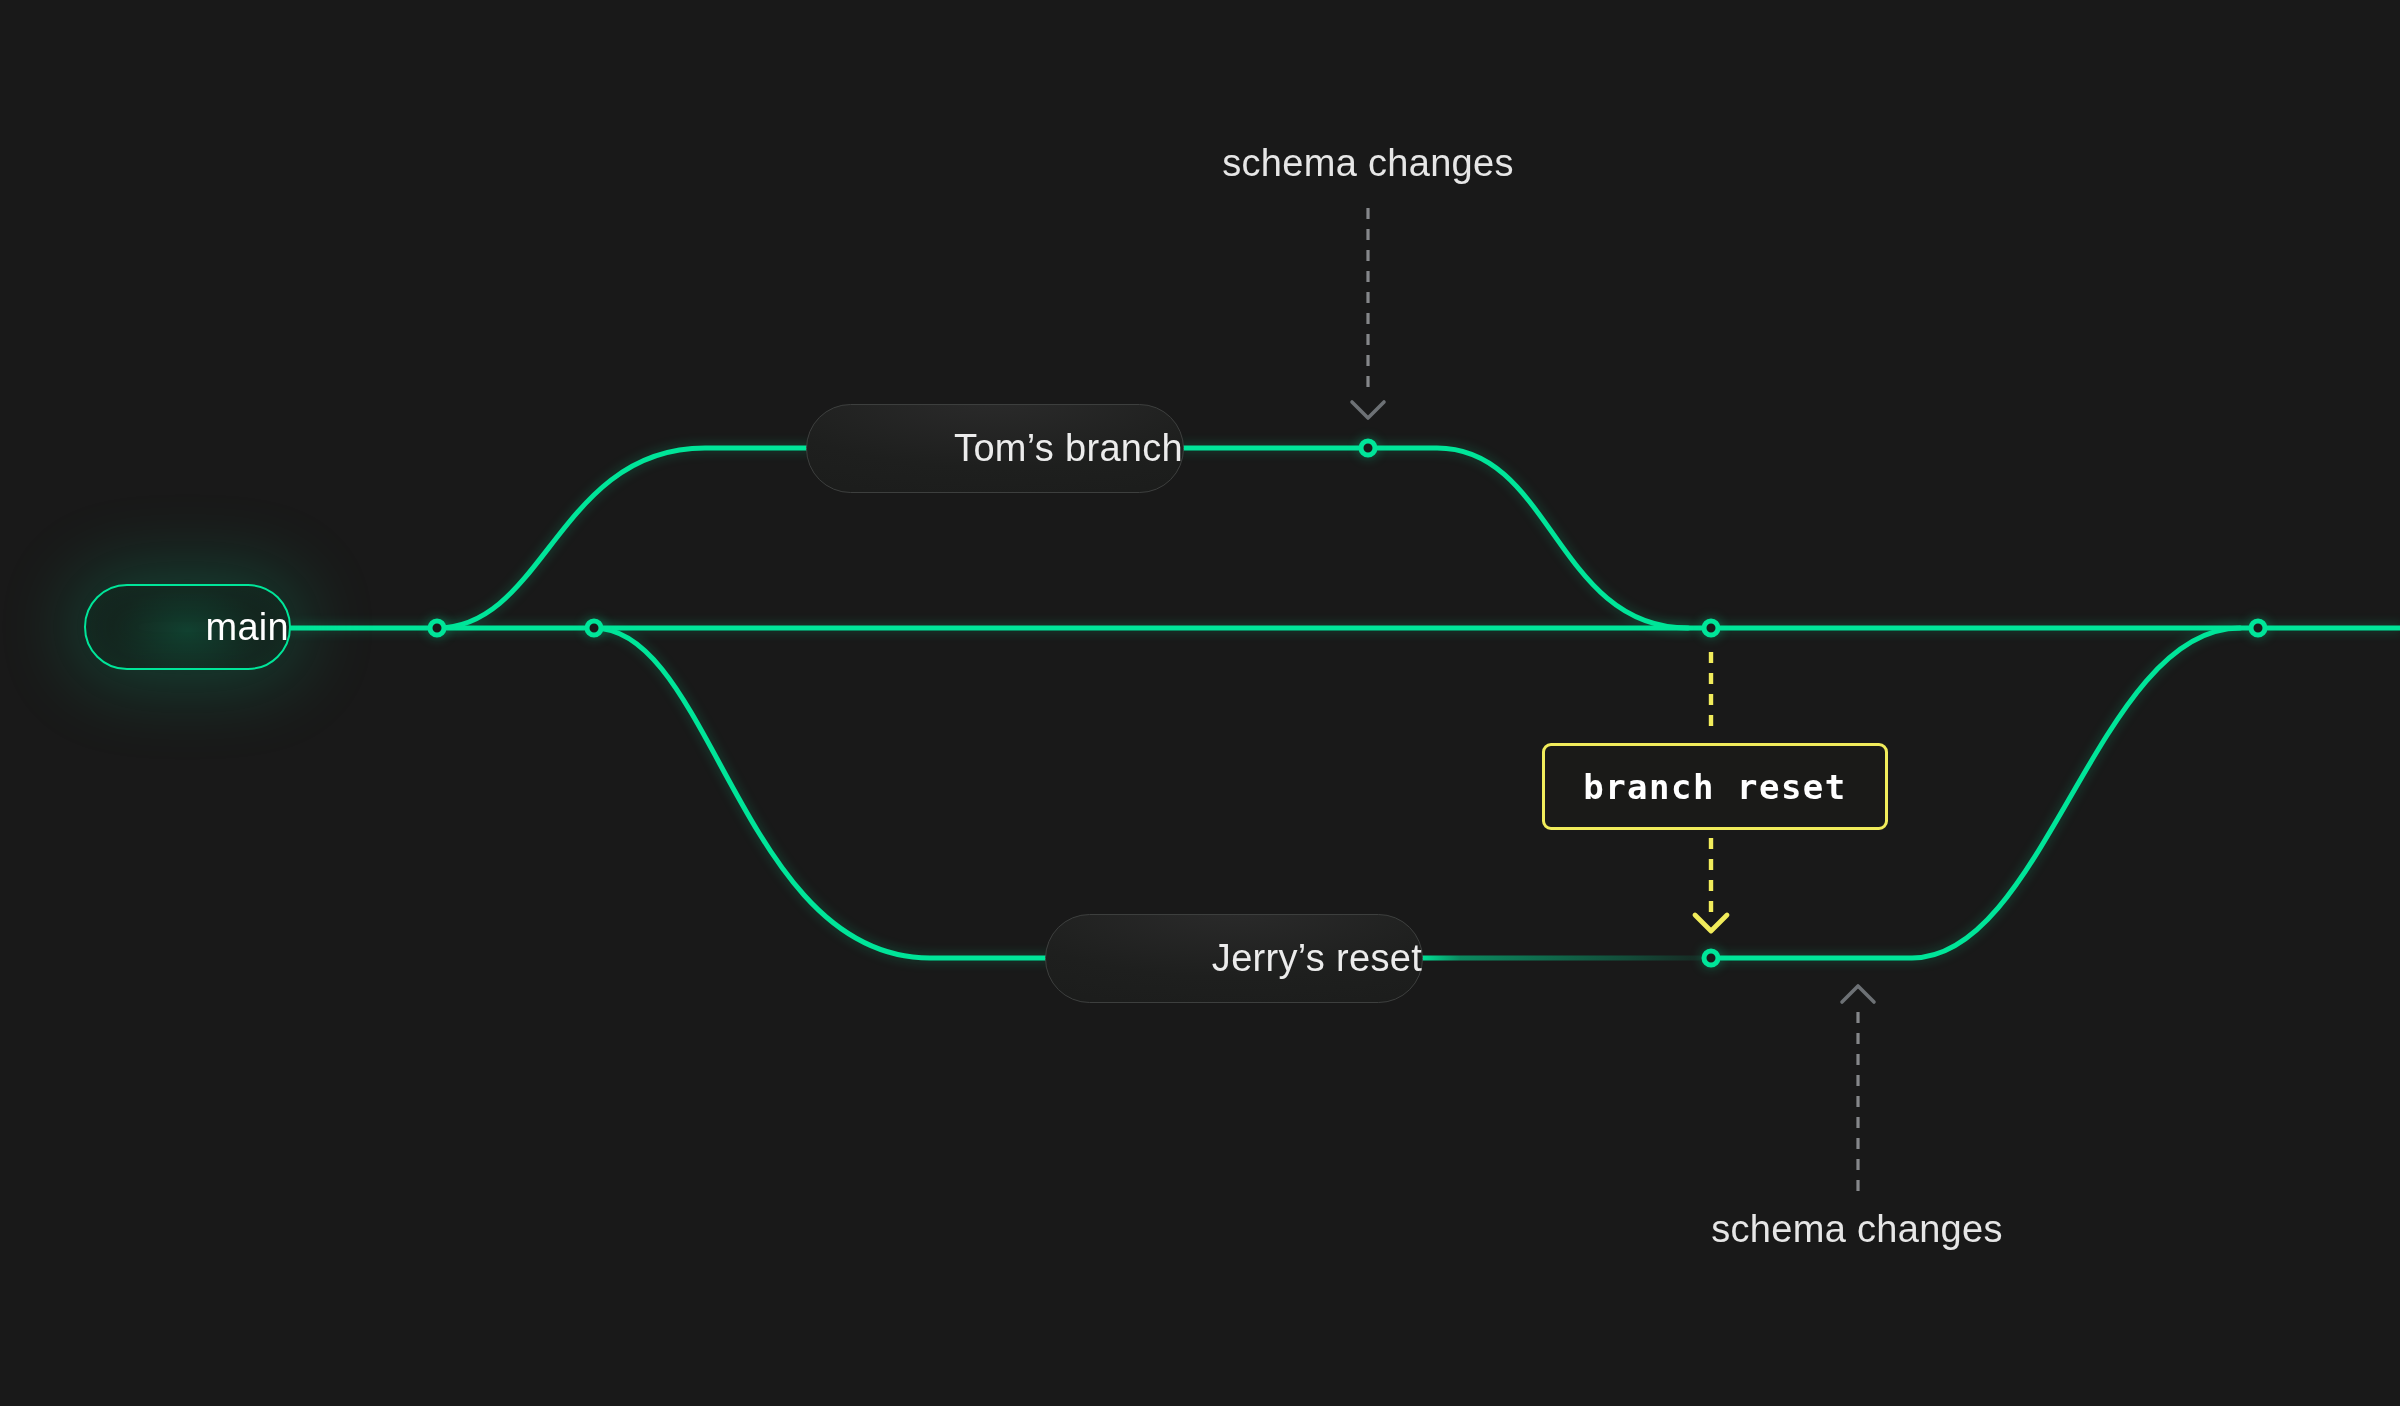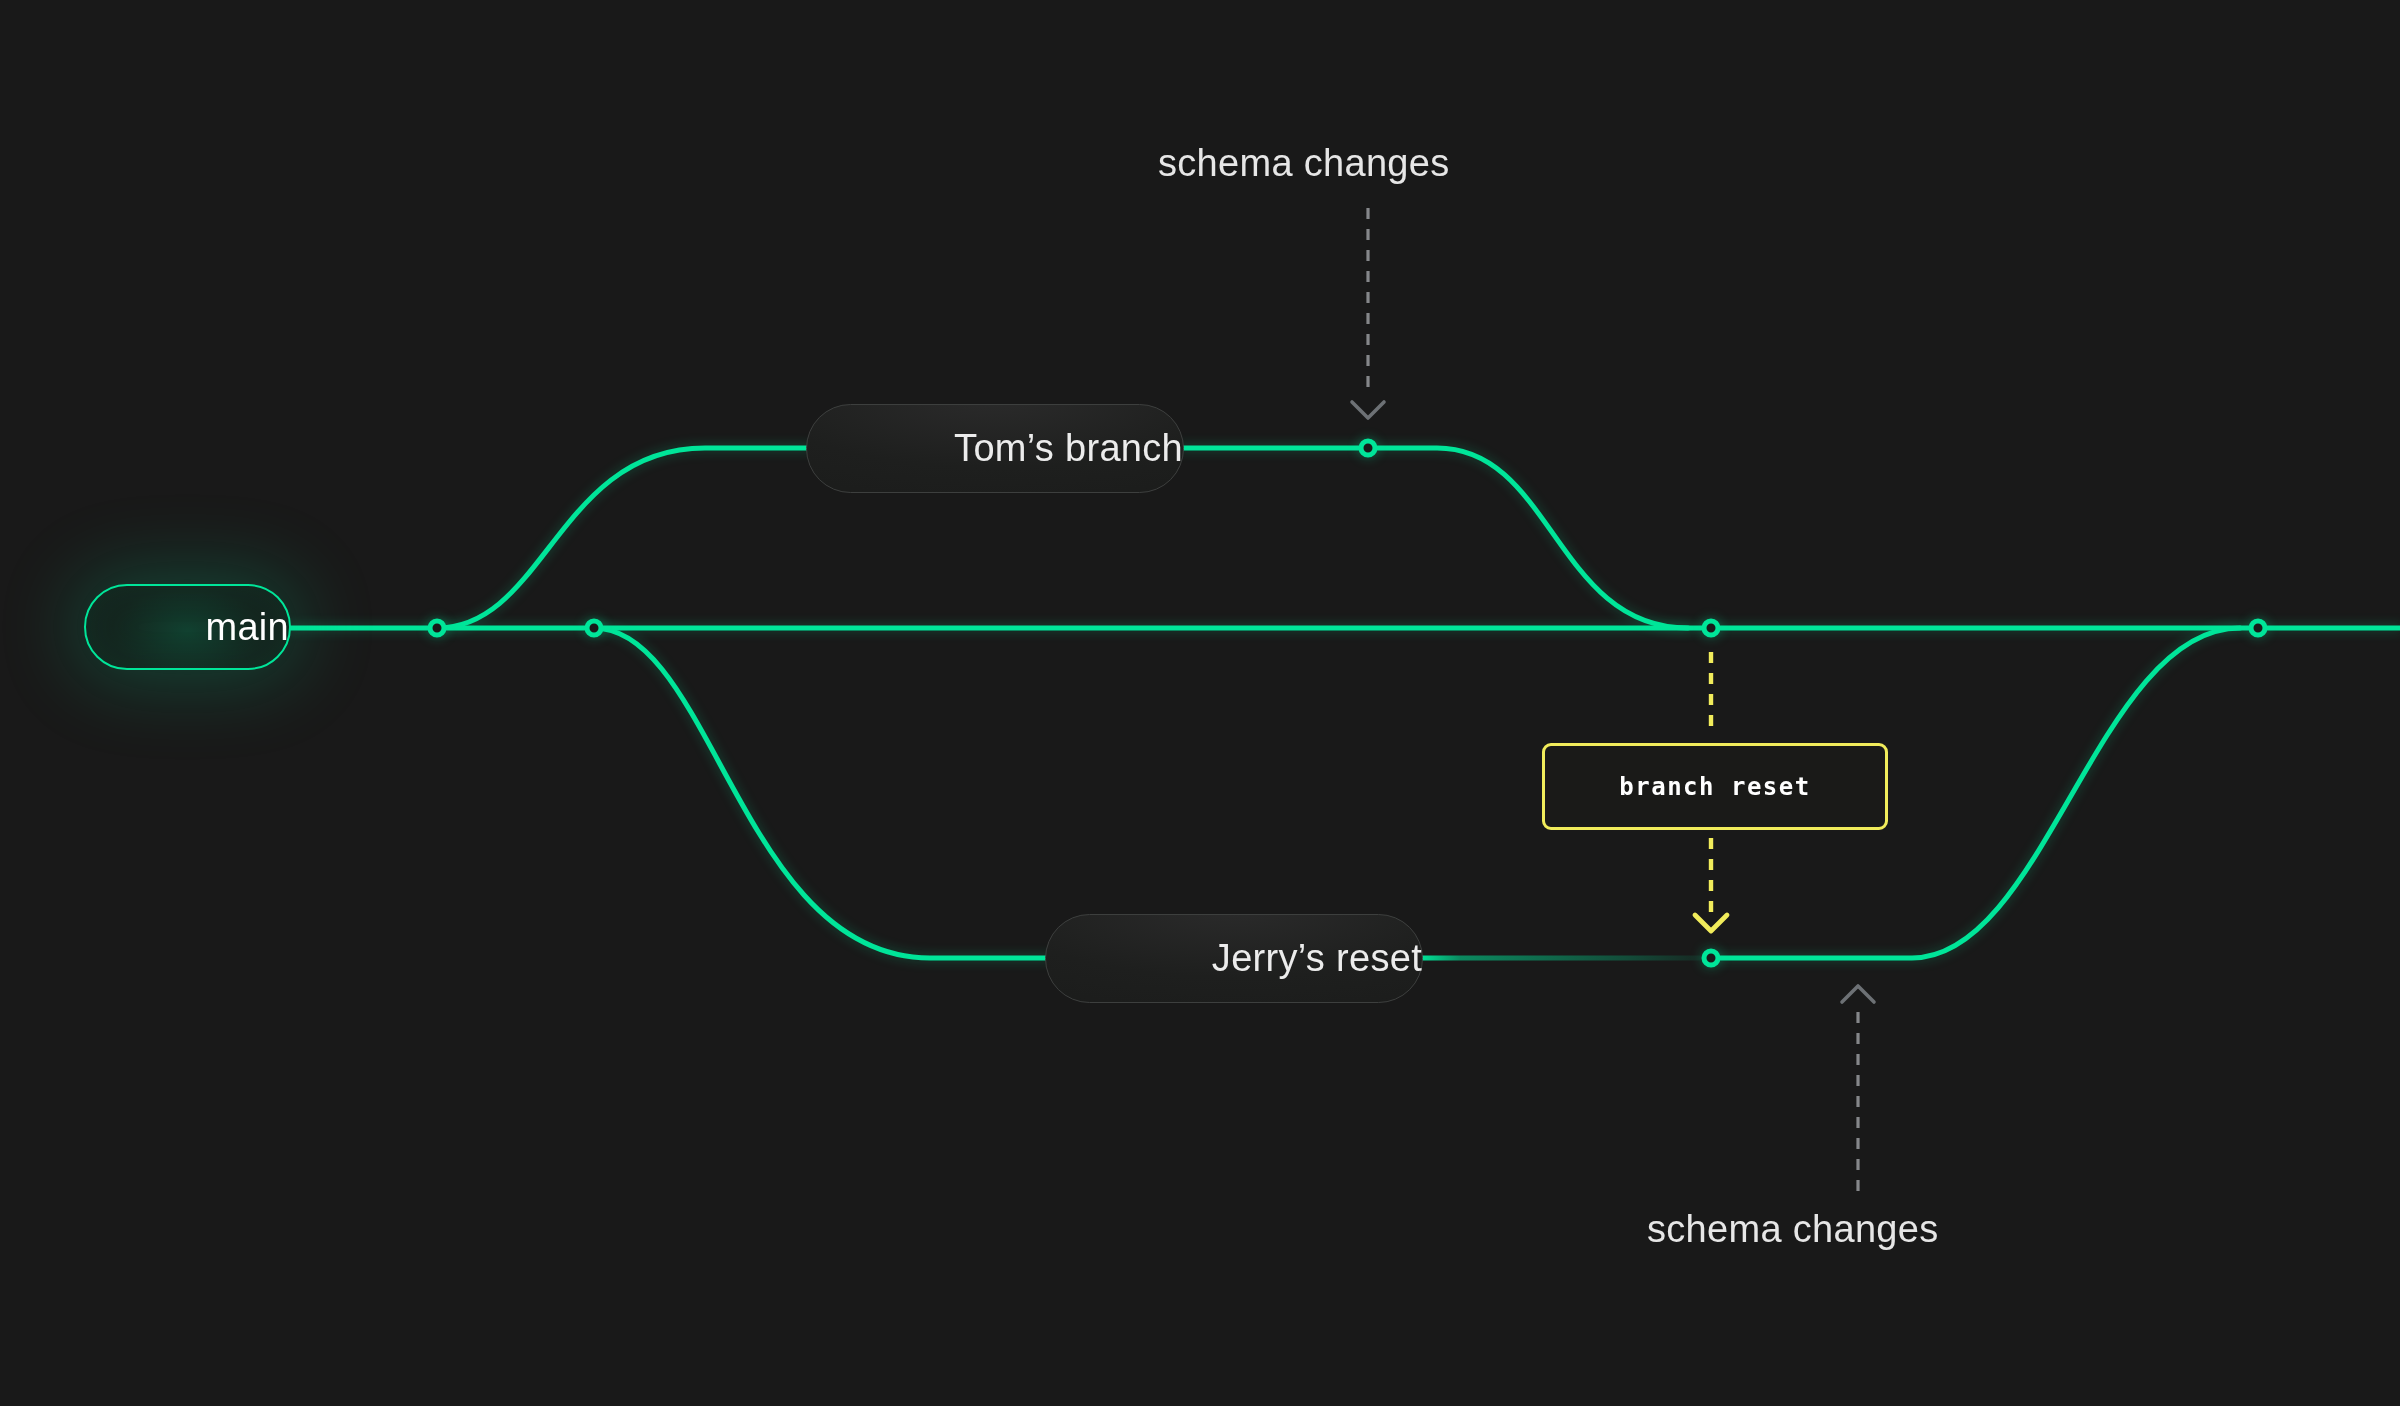--- a/index.html
+++ b/index.html
@@ -40,30 +40,30 @@
 
   .pill-main{left:84px;top:584px;width:207px;height:86px;color:#ffffff;
         border:2px solid var(--branch-green);
         background:radial-gradient(70% 95% at 50% 55%, rgba(0,229,153,.20) 0%, rgba(0,229,153,.05) 55%, rgba(0,0,0,0) 100%), #151816;
         box-shadow:0 0 80px 10px rgba(0,229,153,.22), inset 0 0 40px rgba(0,229,153,.10);}
   .pill-main::before,.pill-main::after{display:none;}
 
   .pill-tom{left:806px;top:404px;width:378px;height:89px;}
   .pill-jerry{left:1045px;top:914px;width:378px;height:89px;}
 
-  .note{position:absolute;width:420px;color:#e6e6e6;font-size:38px;
+  .note{position:absolute;width:420px;text-align:center;color:#e6e6e6;font-size:38px;
         letter-spacing:.3px;}
   .note-top{left:1158px;top:142px;}
   .note-bottom{left:1647px;top:1208px;}
 
   .reset-box{position:absolute;left:1542px;top:743px;width:346px;height:87px;
         display:flex;align-items:center;justify-content:center;border-radius:9px;
         border:3px solid var(--reset-yellow);background:#1a1a18;
         font-family:"DejaVu Sans Mono","Liberation Mono",monospace;
-        font-size:24px;font-weight:600;color:#ffffff;letter-spacing:1.5px;}
+        font-size:34px;font-weight:600;color:#ffffff;letter-spacing:1.5px;}
 </style>
 </head>
 <body>
 
 <div class="stage">
 
   <svg class="rails" width="2400" height="1406" viewBox="0 0 2400 1406">
     <defs>
       <linearGradient id="fadeGrad" x1="1420" y1="0" x2="1708" y2="0" gradientUnits="userSpaceOnUse">
         <stop offset="0" stop-color="#00e599" stop-opacity="1"></stop>

